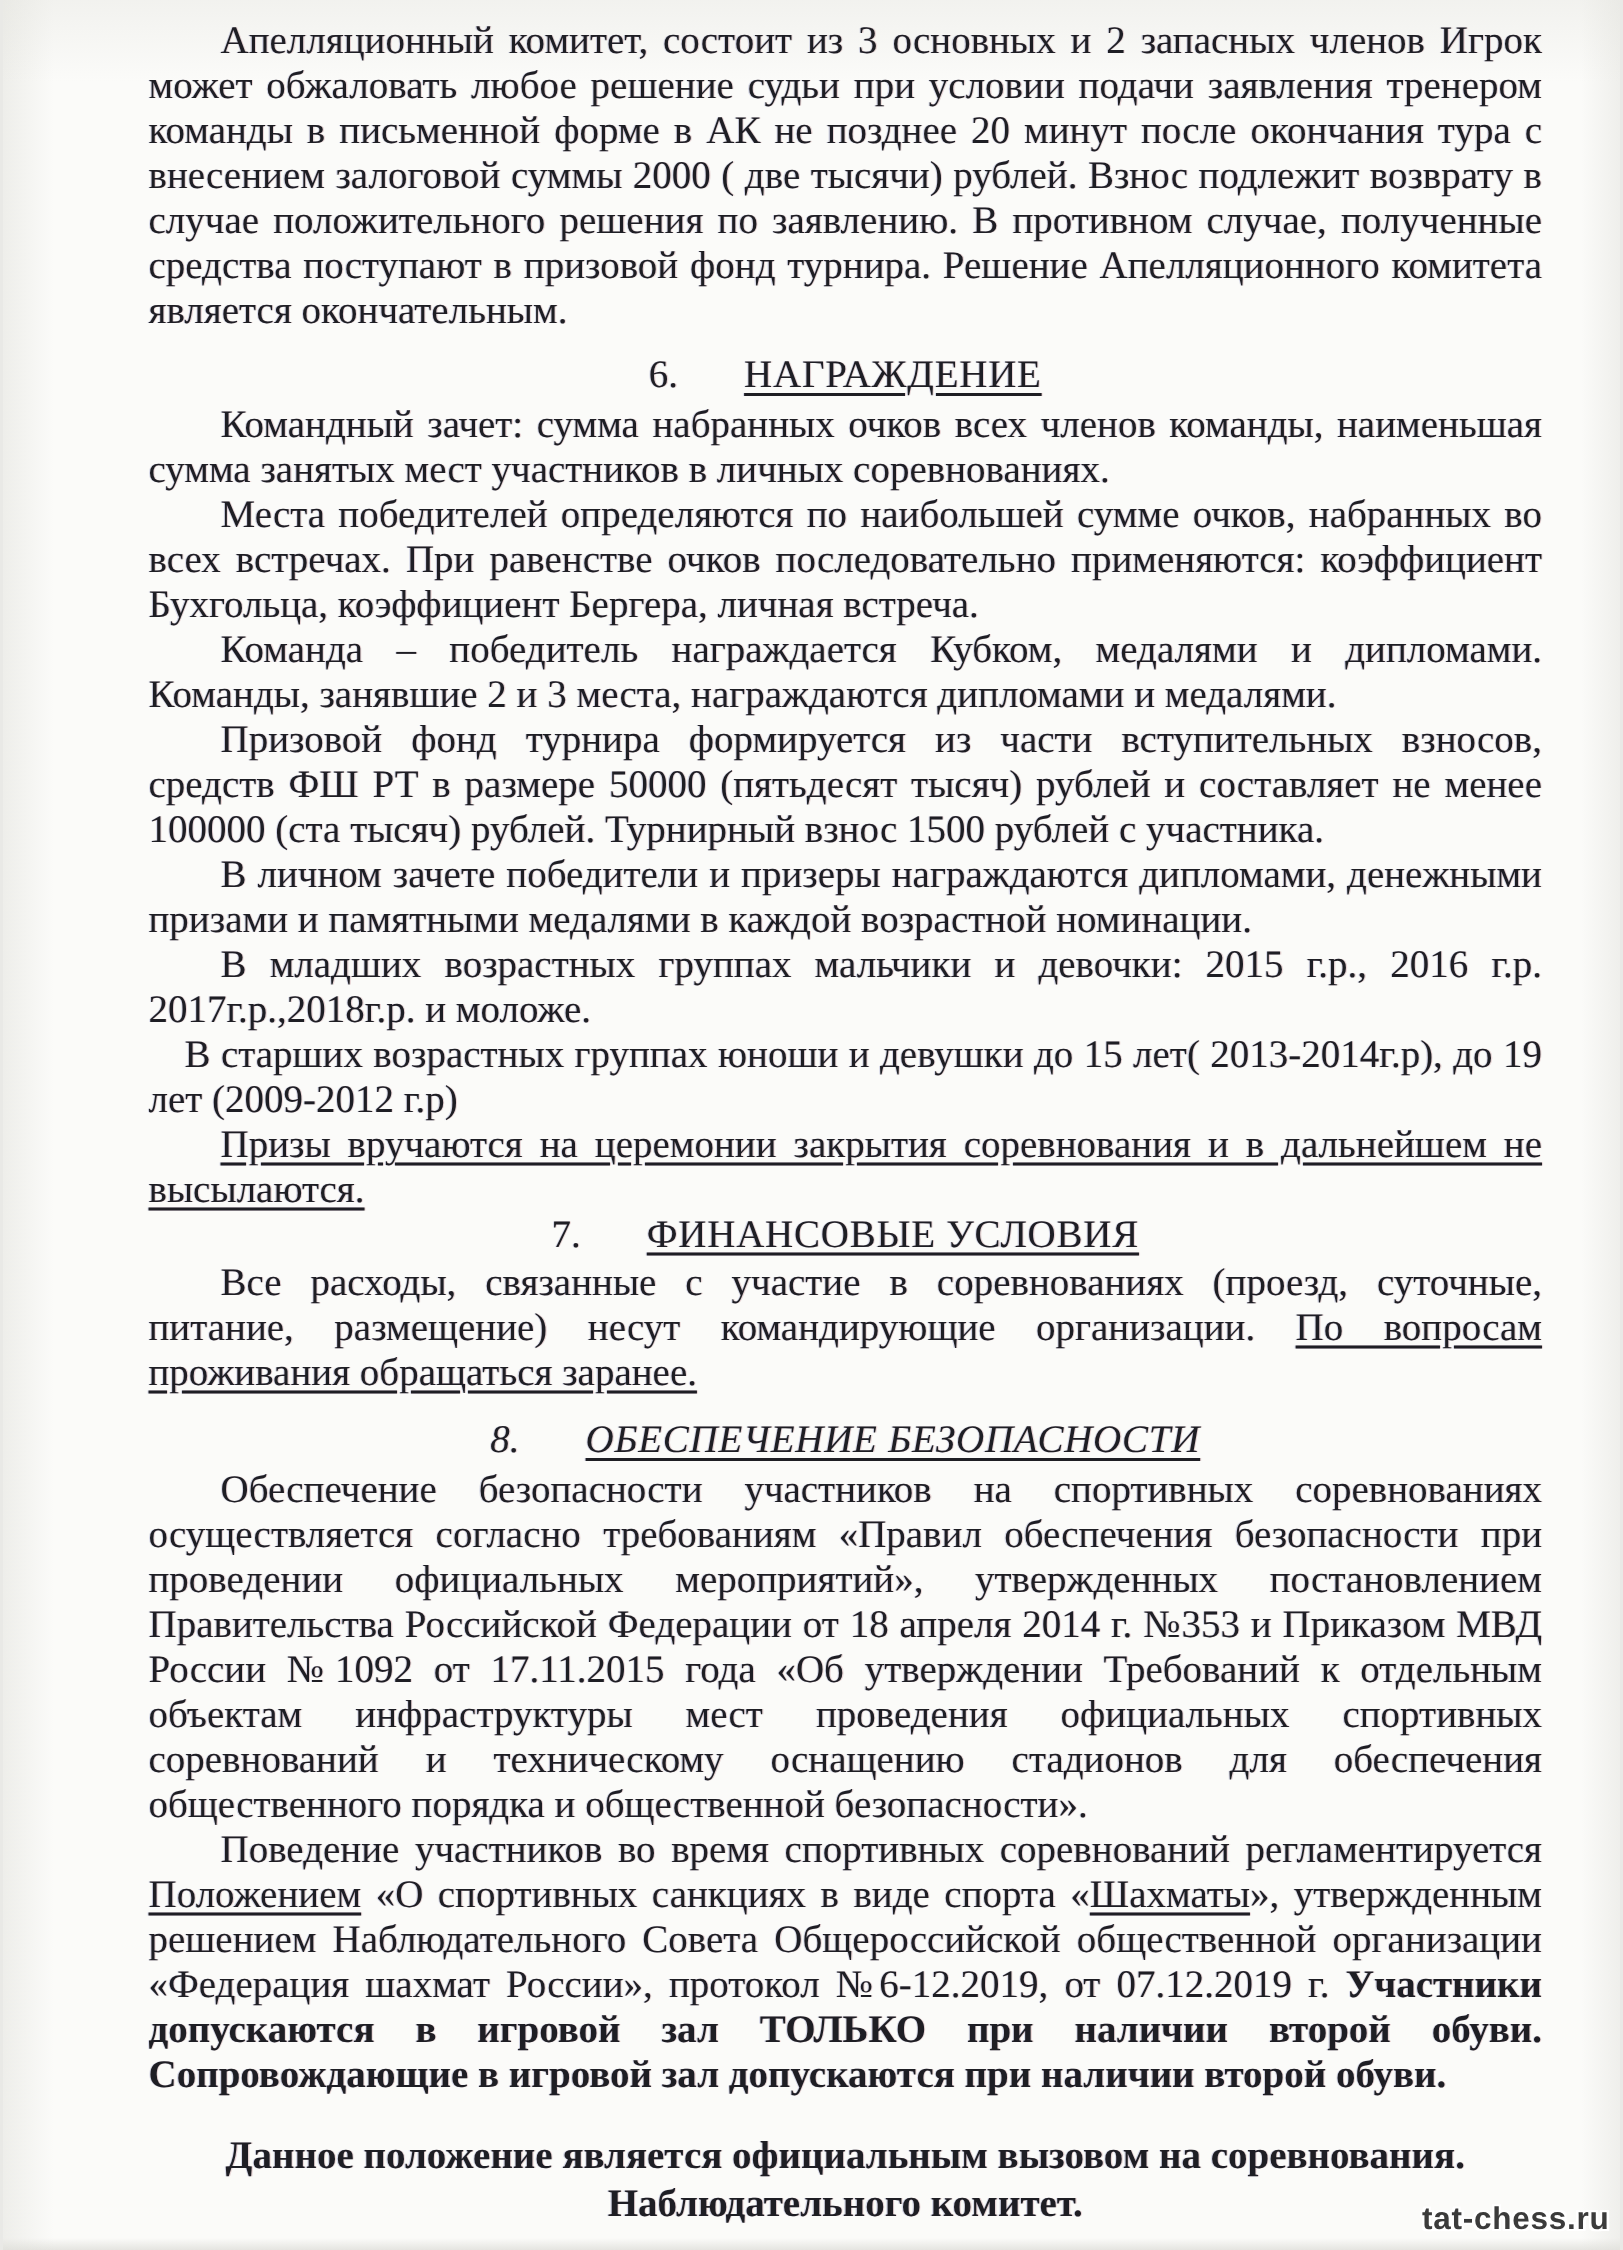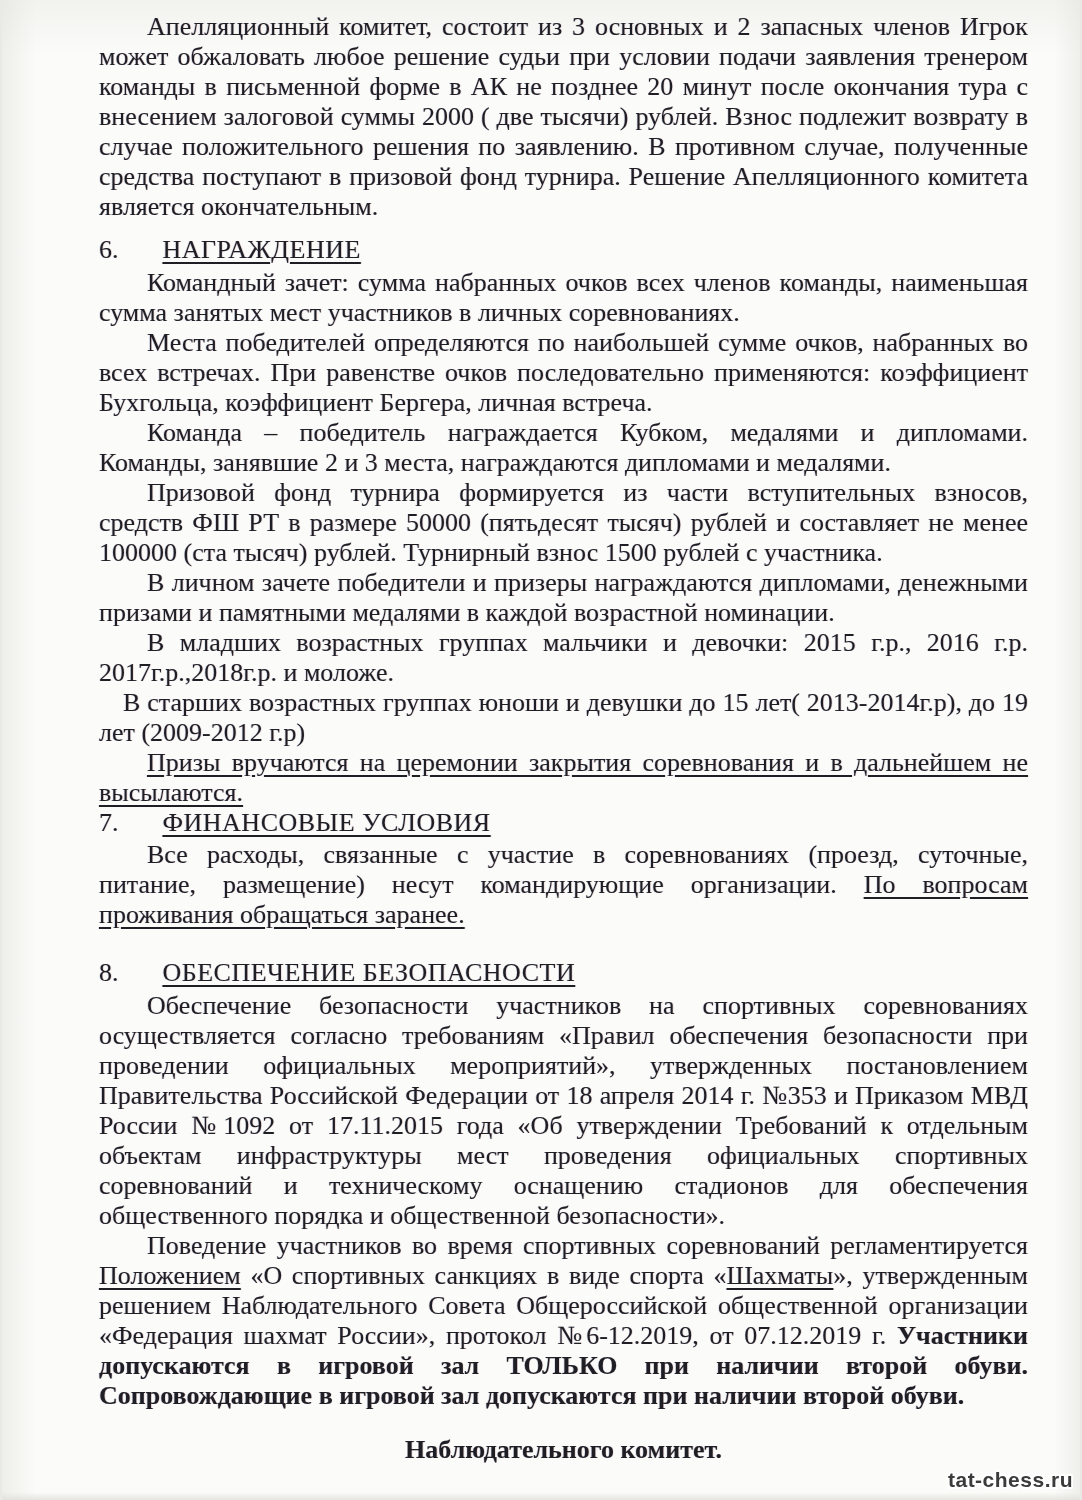--- a/index.html
+++ b/index.html
@@ -31,26 +31,26 @@
     line-height: 30px;
     text-shadow: 0.7px 0 0 rgba(150,50,60,0.18), -0.7px 0 0 rgba(50,60,150,0.18);
   }
   p.para {
     margin: 0;
     text-align: justify;
   }
   .indent { text-indent: 48px; }
   .small-indent { text-indent: 24px; }
   .heading {
-    text-align: left;
+    text-align: center;
     margin: 13px 0 3px 0;
     white-space: nowrap;
   }
   .heading.tight { margin: 0 0 2px 0; }
-  .heading.gap-before { margin-top: 28px; }
+  .heading.gap-before { margin-top: 15px; font-style: italic; }
   .h-num {
     display: inline-block;
     margin-right: 44px;
   }
   .h-title {
     text-decoration: underline;
     text-underline-offset: 4px;
     text-decoration-thickness: 1.5px;
     letter-spacing: 0.5px;
   }
@@ -114,19 +114,20 @@
 
     <div class="heading gap-before">
       <span class="h-num">8.</span><span class="h-title">ОБЕСПЕЧЕНИЕ БЕЗОПАСНОСТИ</span>
     </div>
 
     <p class="para indent">Обеспечение безопасности участников на спортивных соревнованиях осуществляется согласно требованиям «Правил обеспечения безопасности при проведении официальных мероприятий», утвержденных постановлением Правительства Российской Федерации от 18 апреля 2014 г. №353 и Приказом МВД России №1092 от 17.11.2015 года «Об утверждении Требований к отдельным объектам инфраструктуры мест проведения официальных спортивных соревнований и техническому оснащению стадионов для обеспечения общественного порядка и общественной безопасности».</p>
 
     <p class="para indent"><span>Поведение участников во время спортивных соревнований регламентируется </span><span class="u">Положением</span><span> «О спортивных санкциях в виде спорта «</span><span class="u">Шахматы</span><span>», утвержденным решением Наблюдательного Совета Общероссийской общественной организации «Федерация шахмат России», протокол №6-12.2019, от 07.12.2019 г. </span><span class="b">Участники допускаются в игровой зал ТОЛЬКО при наличии второй обуви. Сопровождающие в игровой зал допускаются при наличии второй обуви.</span></p>
 
     <div class="footer">
+      <p>Данное положение является официальным вызовом на соревнования.</p>
       <p>Наблюдательного комитет.</p>
     </div>
 
   </div>
 
   <div class="watermark">tat-chess.ru</div>
 </div>
 
 </body></html>

